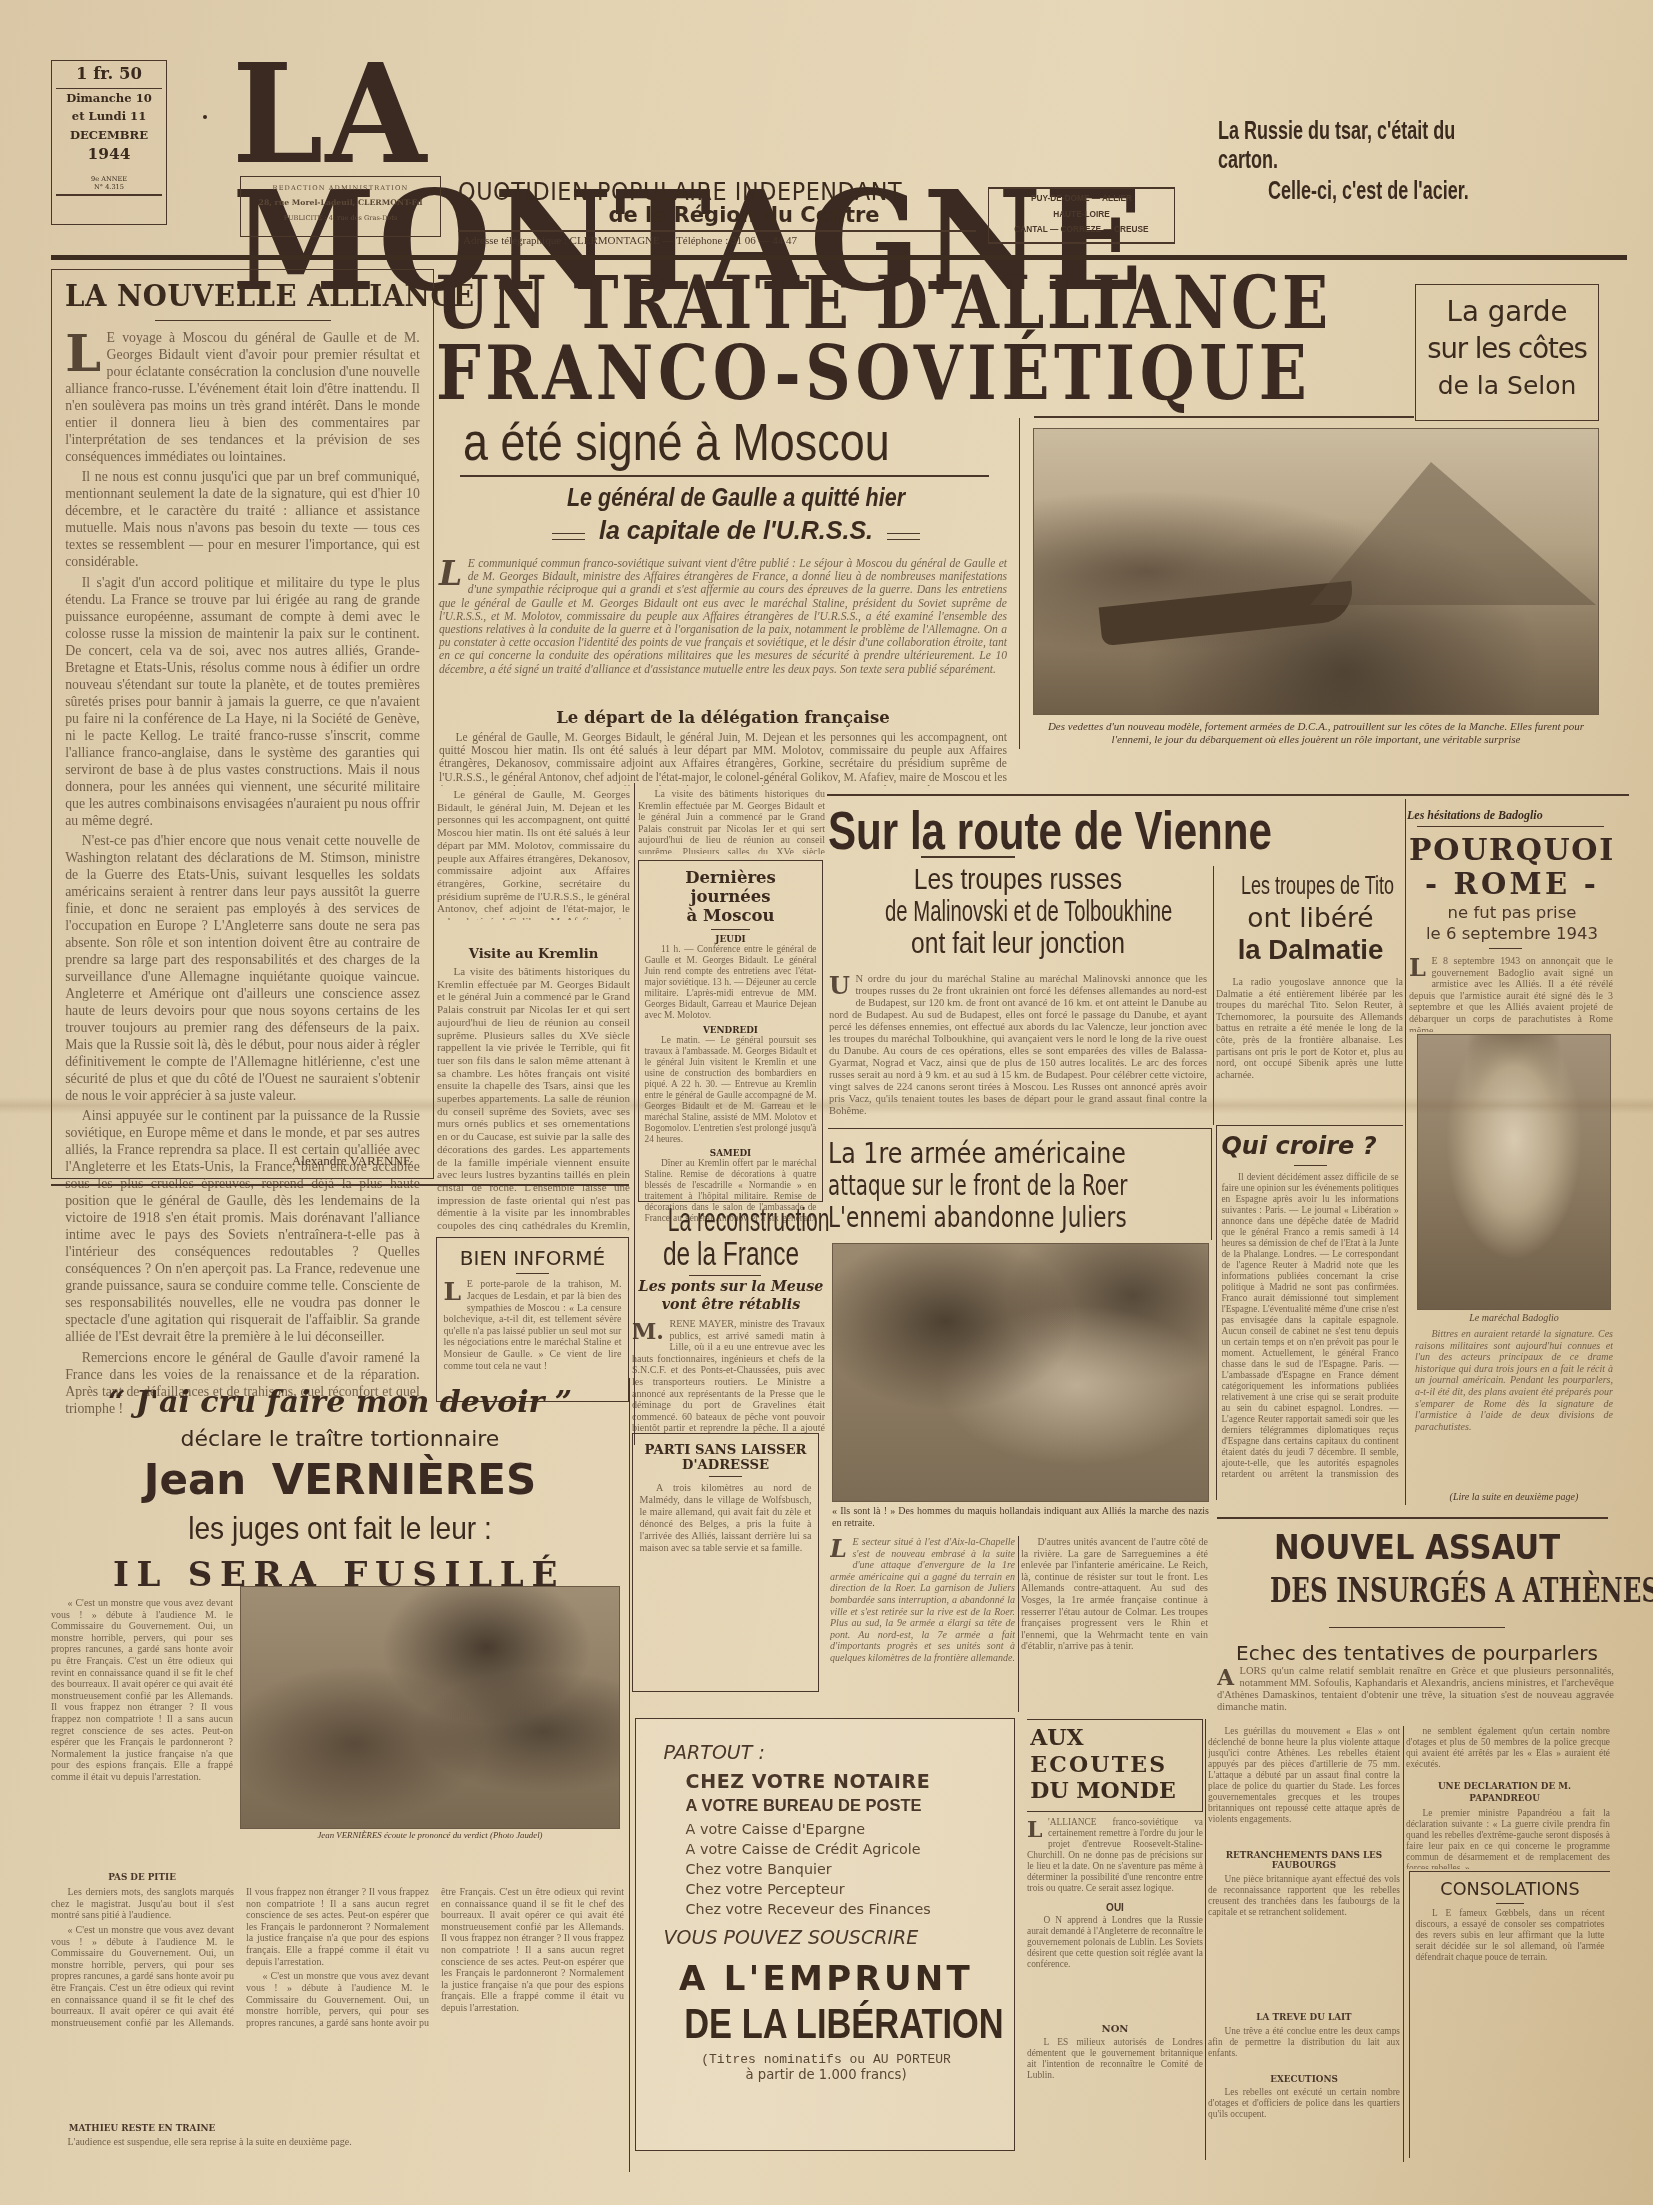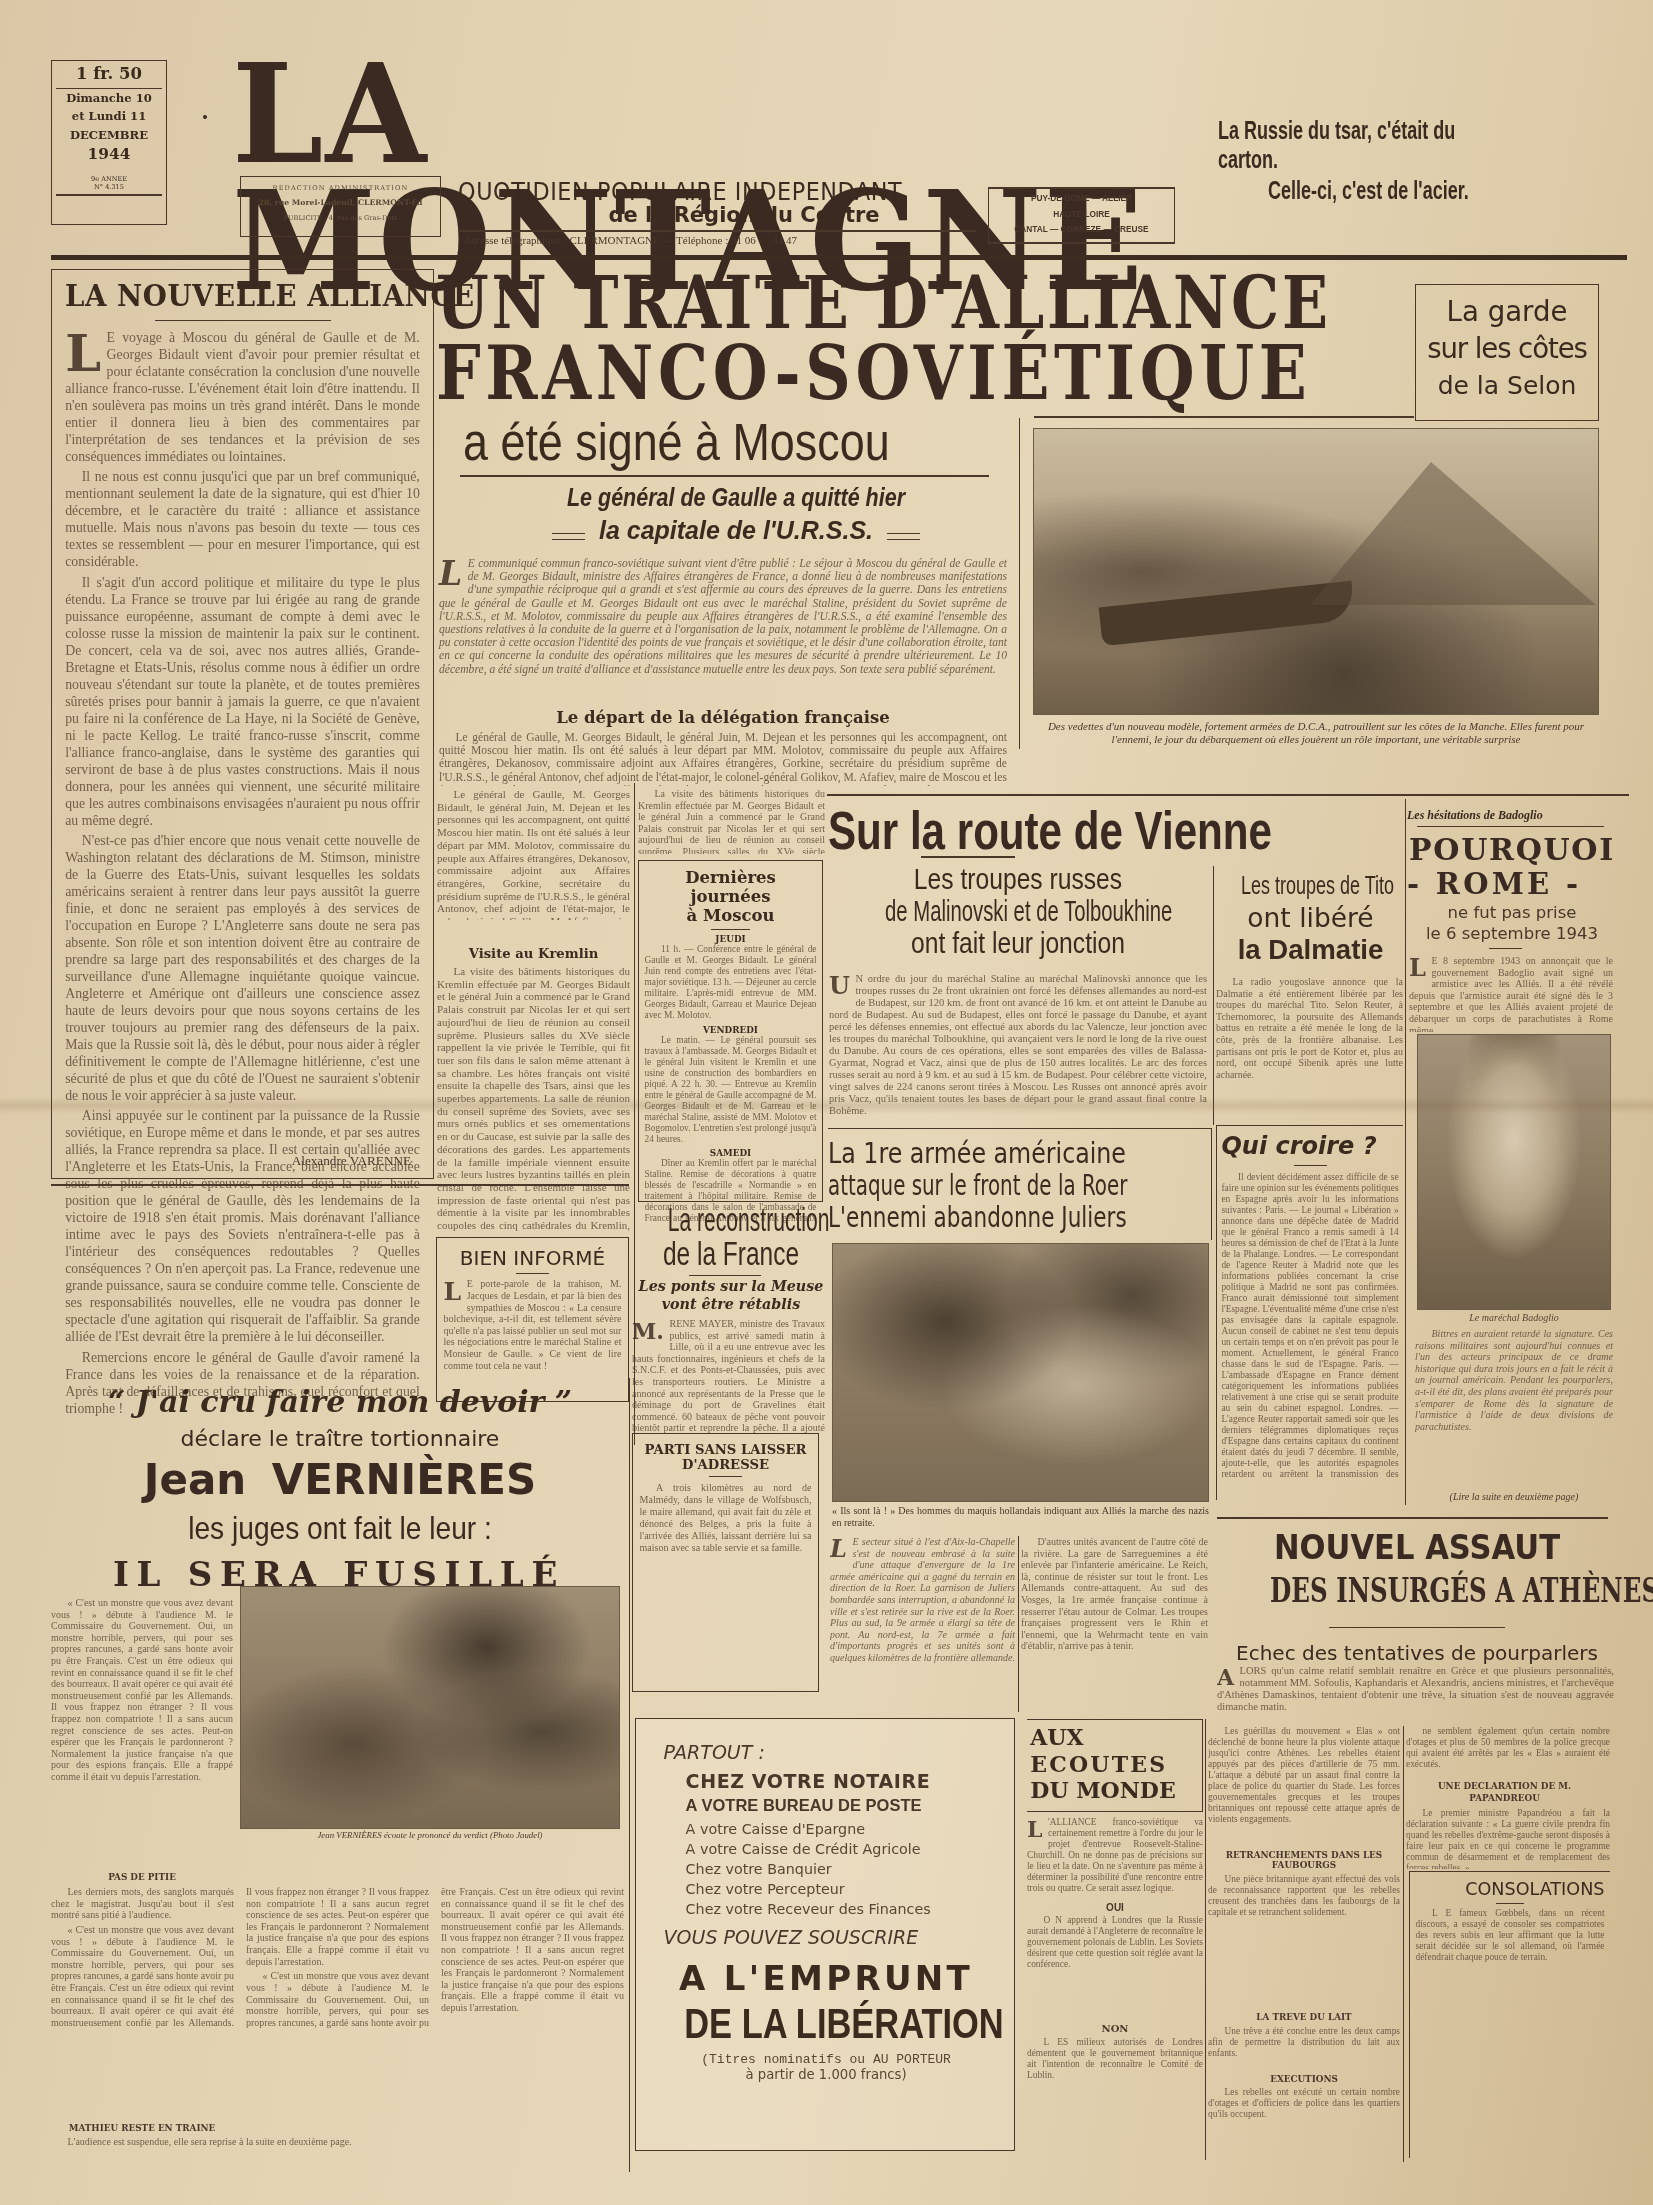--- a/index.html
+++ b/index.html
@@ -201,21 +201,21 @@
 <div class="abs" style="left:1214px; top:902px; width:193px; text-align:center; font-family:'DejaVu Sans',sans-serif; font-size:26.5px; color:#3b2a1e;">ont libéré</div>
 <div class="abs" style="left:1214px; top:934px; width:193px; text-align:center; font-family:'Liberation Sans',sans-serif; font-weight:bold; font-size:27.6px; color:#3b2a1e;">la Dalmatie</div>
 <div class="abs body-text" style="left:1216px; top:976px; width:187px; height:149px; overflow:hidden; font-size:10px; line-height:11.6px;">
   <p>La radio yougoslave annonce que la Dalmatie a été entièrement libérée par les troupes du maréchal Tito. Selon Reuter, à Tchernomorec, la poursuite des Allemands battus en retraite a été menée le long de la côte, près de la frontière albanaise. Les partisans ont pris le port de Kotor et, plus au nord, ont occupé Sibenik après une lutte acharnée.</p>
 </div>
 
 <div class="vline" style="left:1405px; top:799px; height:706px; width:1.1px;"></div>
 <div class="abs" style="left:1407px; top:808px; width:210px; font-family:'Liberation Serif',serif; font-style:italic; font-weight:bold; font-size:12px; color:#3b2a1e;">Les hésitations de Badoglio</div>
 <div class="hline" style="left:1417px; top:826px; width:187px; height:1.1px;"></div>
 <div class="abs" style="left:1407px; top:832px; width:210px; text-align:center; font-family:'DejaVu Serif',serif; font-weight:bold; font-size:30px; color:#3a2a22; letter-spacing:1.7px;">POURQUOI</div>
-<div class="abs" style="left:1407px; top:867px; width:210px; text-align:left; font-family:'DejaVu Serif',serif; font-weight:bold; font-size:29px; color:#3a2a22; letter-spacing:3.3px;">- ROME -</div>
+<div class="abs" style="left:1407px; top:867px; width:210px; text-align:center; font-family:'DejaVu Serif',serif; font-weight:bold; font-size:29px; color:#3a2a22; letter-spacing:3.3px;">- ROME -</div>
 <div class="abs" style="left:1407px; top:903px; width:210px; text-align:center; font-family:'DejaVu Sans',sans-serif; font-size:16.5px; color:#4a372a;">ne fut pas prise</div>
 <div class="abs" style="left:1407px; top:924px; width:210px; text-align:center; font-family:'DejaVu Sans',sans-serif; font-size:16.5px; color:#4a372a;">le 6 septembre 1943</div>
 <div class="hline" style="left:1489px; top:948px; width:33px; height:1.1px;"></div>
 <div class="abs body-text" style="left:1409px; top:955px; width:204px; height:77px; overflow:hidden; font-size:10px; line-height:11.6px;">
   <p class="drop"><span class="drop-cap" style="font-size:24px; line-height:22px;">L</span><span>E 8 septembre 1943 on annonçait que le gouvernement Badoglio avait signé un armistice avec les Alliés. Il a été révélé depuis que l'armistice aurait été signé dès le 3 septembre et que les Alliés avaient projeté de débarquer un corps de parachutistes à Rome même.</span></p>
 </div>
 <div class="abs photo" style="left:1417px; top:1034px; width:194px; height:276px; background:
        radial-gradient(ellipse at 50% 38%, #d8cab0 0%, #b7a588 30%, transparent 50%),
        radial-gradient(ellipse at 50% 10%, #5a4834 0%, transparent 35%),
        linear-gradient(180deg, #a4927a 0%, #8d7b62 50%, #6f5e48 100%);"></div>
@@ -344,21 +344,21 @@
 </div>
 <div class="vline" style="left:1403px; top:1726px; height:436px; width:1.1px;"></div>
 <div class="abs body-text" style="left:1406px; top:1726px; width:204px; height:55px; overflow:hidden; font-size:9.4px; line-height:11px;">
   <p>ne semblent également qu'un certain nombre d'otages et plus de 50 membres de la police grecque qui avaient été arrêtés par les « Elas » auraient été exécutés.</p>
 </div>
 <div class="abs" style="left:1411px; top:1780px; width:187px; text-align:center; font-family:'DejaVu Serif',serif; font-weight:bold; font-size:8.8px; line-height:12px; color:#4a372a;">UNE DECLARATION DE M. PAPANDREOU</div>
 <div class="abs body-text" style="left:1406px; top:1808px; width:204px; height:61px; overflow:hidden; font-size:9.4px; line-height:11px;">
   <p>Le premier ministre Papandréou a fait la déclaration suivante : « La guerre civile prendra fin quand les rebelles d'extrême-gauche seront disposés à faire leur paix en ce qui concerne le programme commun de désarmement et de remplacement des forces rebelles. »</p>
 </div>
 <div class="abs" style="left:1409px; top:1871px; width:201px; height:287px; border-top:1.7px solid #4a372a; border-left:1.7px solid #4a372a; padding:6.6px 5.5px;">
-  <div style="font-family:'DejaVu Sans',sans-serif; font-size:17.6px; color:#3b2a1e; text-align:right;">CONSOLATIONS</div>
+  <div style="font-family:'DejaVu Sans',sans-serif; font-size:17.6px; color:#3b2a1e; text-align:center;">CONSOLATIONS</div>
   <div style="width:27.6px; height:1.1px; background:#4a372a; margin:4.4px auto;"></div>
   <div class="body-text" style="font-size:9.4px; line-height:11px;">
       <p>L E fameux Gœbbels, dans un récent discours, a essayé de consoler ses compatriotes des revers subis en leur affirmant que la lutte serait décidée sur le sol allemand, où l'armée défendrait chaque pouce de terrain.</p>
     </div>
 </div>
 
 <div class="abs" style="left:0; top:1097px; width:1654px; height:16.5px; background:linear-gradient(180deg, rgba(120,95,60,0) 0%, rgba(120,95,60,0.18) 50%, rgba(120,95,60,0) 100%); pointer-events:none;"></div>
 
 
 </body></html>

